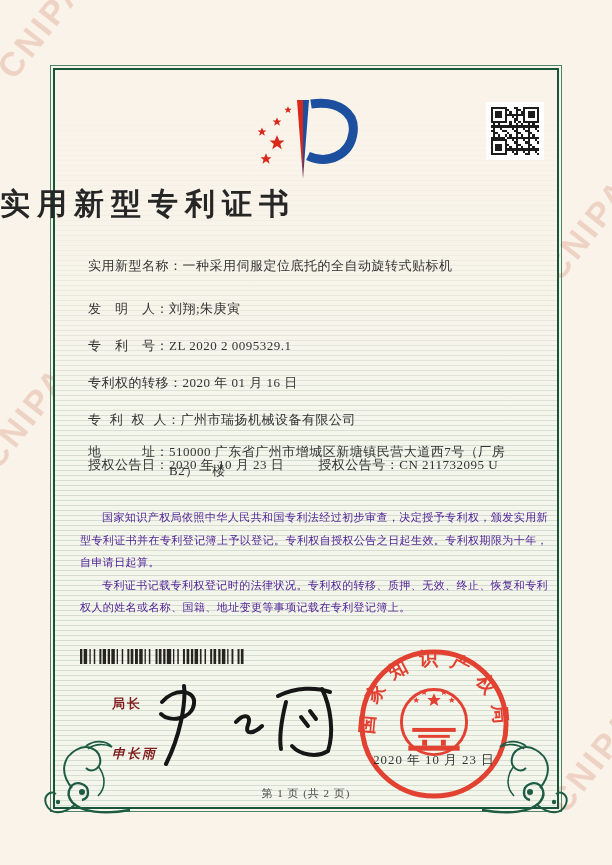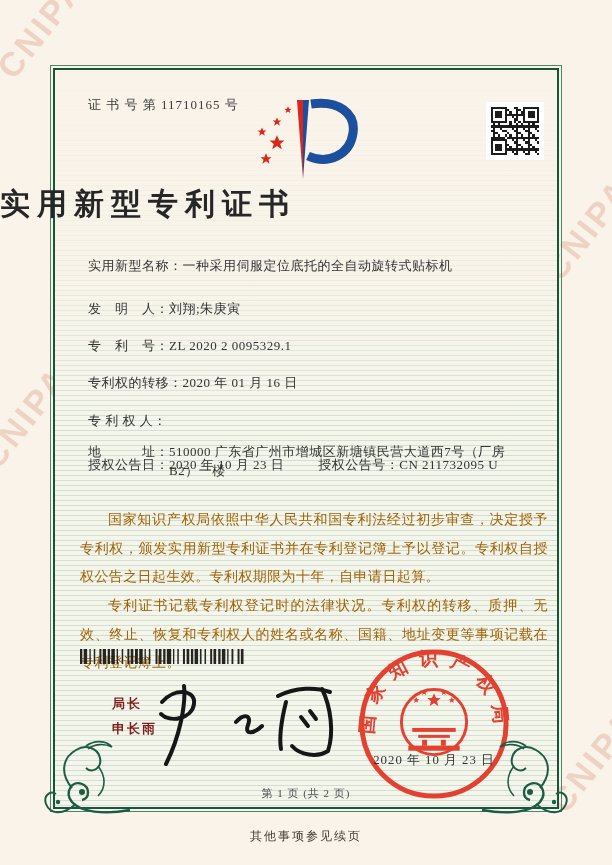--- a/index.html
+++ b/index.html
@@ -63,21 +63,21 @@
     font-size:13px;color:#333;
     display:flex;align-items:flex-start;
     letter-spacing:0.5px;line-height:1.45;
   }
   .field-label{white-space:pre;flex:0 0 auto;}
   .field-value{white-space:pre-wrap;}
   .addr-value{max-width:358px;}
   .grant-gap{margin-left:34px;display:flex;}
   .body-text{
     left:80px;right:64px;top:506px;
-    font-size:14px;color:#a16207;
+    font-size:11px;color:#4c1d95;
     line-height:2.05;
     text-align:justify;
   }
   .body-text p{margin:0;text-indent:2em;letter-spacing:0.4px;}
   .barcode{left:80px;top:649px;}
   .signer{
     left:88px;
     font-family:"Liberation Sans","DejaVu Sans",sans-serif;
     font-weight:600;font-size:13px;color:#7f1d1d;letter-spacing:2px;margin-left:24px;
   }
@@ -124,21 +124,20 @@
 
   <svg class="abs flourish" style="left:42px;top:740px;" width="92" height="78" viewBox="0 0 92 78">
     <use href="#flourish-shape"></use>
   </svg>
   <svg class="abs flourish" style="left:478px;top:740px;transform:scaleX(-1);" width="92" height="78" viewBox="0 0 92 78">
     <use href="#flourish-shape"></use>
   </svg>
 
   <div class="content">
 
-    <div class="abs cert-no">证 书 号 第 11710165 号</div>
 
     <svg class="abs logo" width="130" height="84" viewBox="0 0 130 84">
       <polygon points="60,2 66,2 66,81" fill="#d8281c"></polygon>
       <polygon points="66,2 72,2 66,81" fill="#1c4f9e"></polygon>
       <path d="M74,6 C101,2 119,15 116,35 C113,57 91,67 71,58" fill="none" stroke="#1c4f9e" stroke-width="9"></path>
       <g fill="#d8281c">
         <use href="#star" transform="translate(51,12) scale(0.38)"></use>
         <use href="#star" transform="translate(40,24) scale(0.46)"></use>
         <use href="#star" transform="translate(25,34) scale(0.46)"></use>
         <use href="#star" transform="translate(40,45) scale(0.78)"></use>
@@ -407,22 +406,23 @@
       <span class="field-value">一种采用伺服定位底托的全自动旋转式贴标机</span>
     </div>
     <div class="abs field-row" style="top:337px;">
       <span class="field-label">专　利　号：</span>
       <span class="field-value">ZL 2020 2 0095329.1</span>
     </div>
     <div class="abs field-row" style="top:374px;">
       <span class="field-label">专利权的转移：</span>
       <span class="field-value">2020 年 01 月 16 日</span>
     </div>
-    <div class="abs field-row" style="top:412px;">
+    <div class="abs field-row" style="top:412px;font-family:Liberation Mono, monospace;">
       <span class="field-label">专 利 权 人：</span>
+      <span class="field-value">广州市瑞扬机械设备有限公司</span>
     </div>
     <div class="abs field-row" style="top:443px;">
       <span class="field-label">地　　　址：</span>
       <span class="field-value addr-value">510000 广东省广州市增城区新塘镇民营大道西7号（厂房B2）一楼</span>
     </div>
     <div class="abs field-row" style="top:456px;">
       <span class="field-label">授权公告日：</span>
       <span class="field-value">2020 年 10 月 23 日</span>
       <span class="grant-gap">
         <span class="field-label">授权公告号：</span>
@@ -468,21 +468,21 @@
         <rect x="80.42" y="0" width="1.60" height="14" fill="#26241f"></rect>
         <rect x="83.27" y="0" width="1.40" height="14" fill="#26241f"></rect>
         <rect x="85.47" y="0" width="2.10" height="14" fill="#26241f"></rect>
         <rect x="88.67" y="0" width="0.80" height="14" fill="#26241f"></rect>
         <rect x="91.27" y="0" width="1.13" height="14" fill="#26241f"></rect>
         <rect x="94.90" y="0" width="1.20" height="14" fill="#26241f"></rect>
         <rect x="96.90" y="0" width="1.60" height="14" fill="#26241f"></rect>
       </svg>
 
     <div class="abs signer" style="top:695px;">局长</div>
-    <div class="abs signer" style="top:720px;">申长雨</div>
+    <div class="abs signer" style="top:745px;font-style:italic;">申长雨</div>
 
     <svg class="abs signature" width="202" height="95" viewBox="0 0 202 95">
       <g fill="none" stroke="#161616" stroke-width="4" stroke-linecap="round">
         <path d="M46,10 C48,28 42,60 28,88"></path>
         <path d="M24,26 C36,12 58,13 56,28 C54,43 32,47 23,38"></path>
         <path d="M98,46 C106,37 114,39 110,49 C106,60 117,57 124,50"></path>
         <path d="M140,20 C158,11 178,11 192,16"></path>
         <path d="M148,26 C143,46 141,61 143,73"></path>
         <path d="M184,13 C193,31 196,57 190,75 C179,82 162,79 154,70"></path>
         <path d="M163,41 l7,9"></path>
@@ -508,16 +508,15 @@
           <rect x="64" y="91" width="32" height="3"></rect>
           <rect x="68" y="96" width="5" height="6"></rect>
           <rect x="87" y="96" width="5" height="6"></rect>
           <rect x="54" y="102" width="52" height="5"></rect>
         </g>
       </g>
       <text x="80" y="121" text-anchor="middle" font-size="13" fill="#1f1f1f" letter-spacing="1" font-family="'Liberation Serif','DejaVu Serif',serif">2020 年 10 月 23 日</text>
     </svg>
 
     <div class="abs page-info">第 1 页 (共 2 页)</div>
-    <div class="abs footer-note">其他事项参见续页</div>
 
   </div>
 </div>
 
 </body></html>

